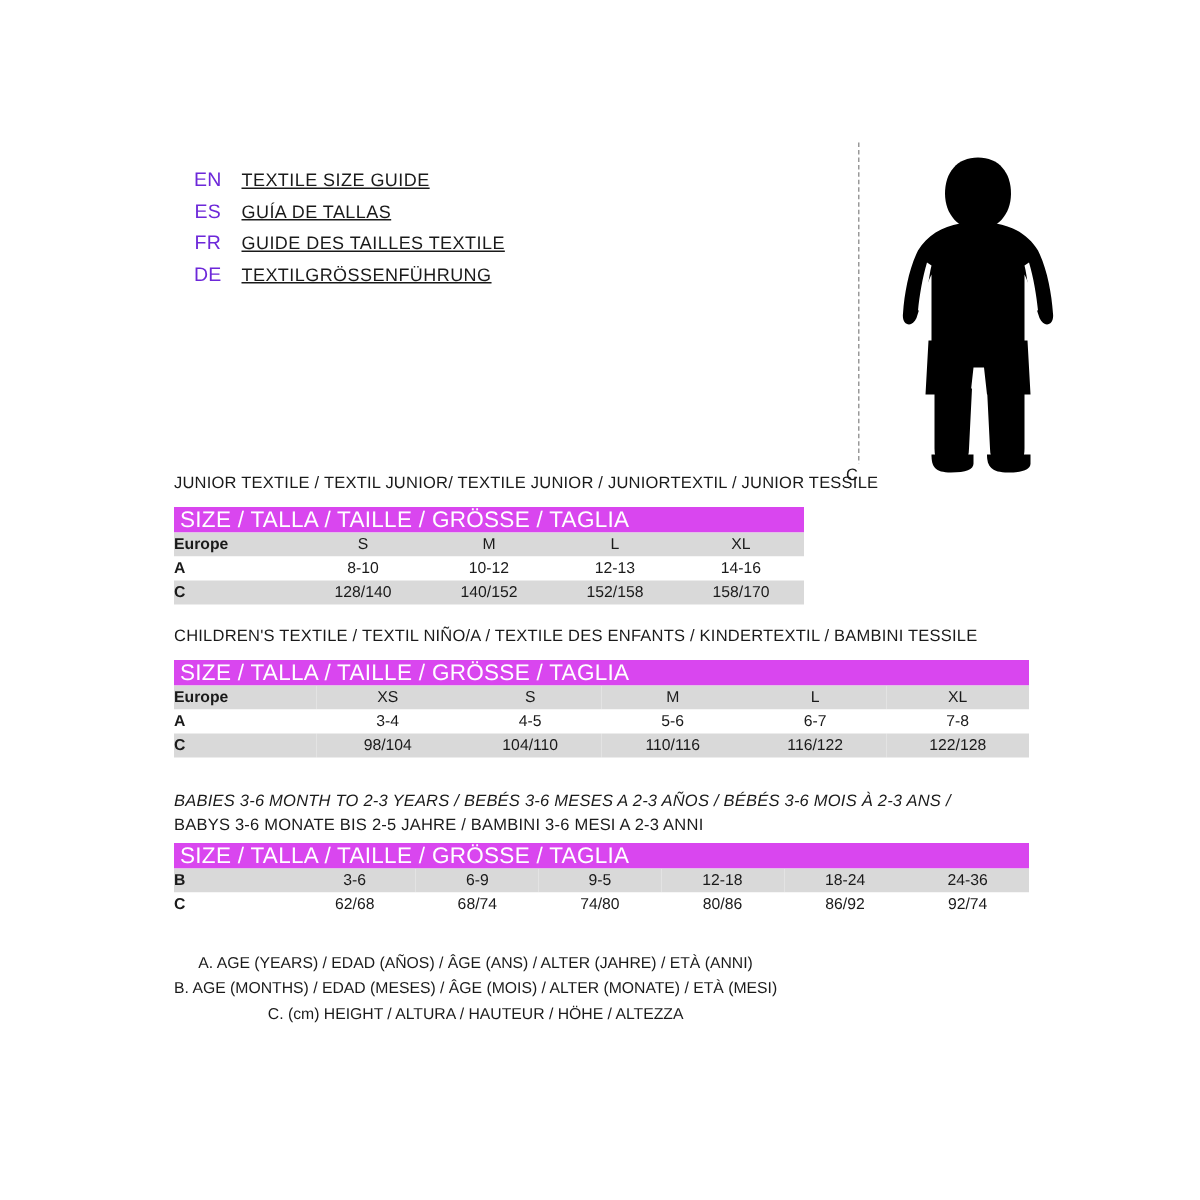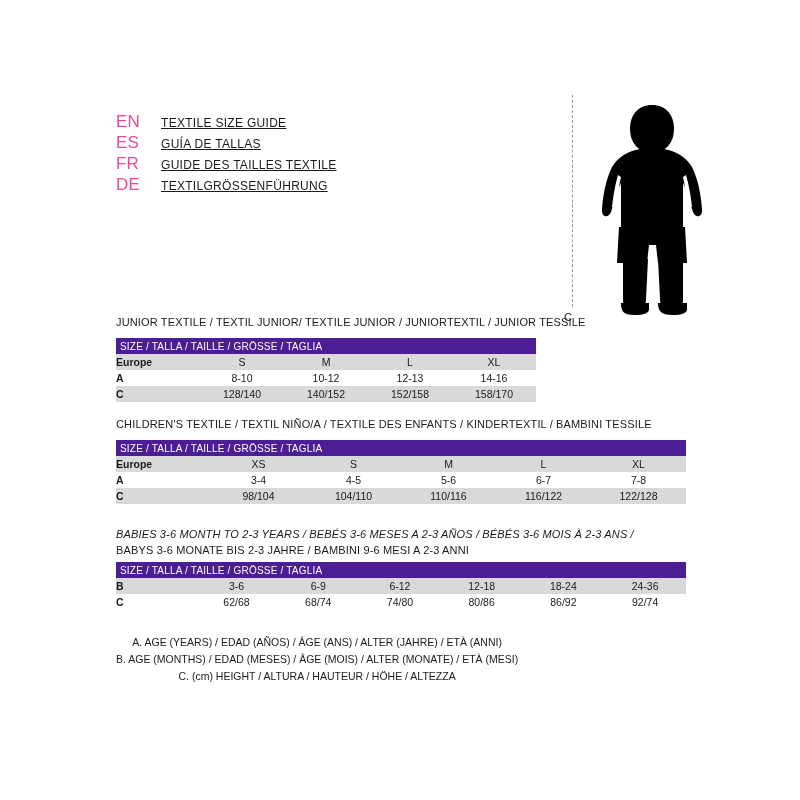--- a/index.html
+++ b/index.html
@@ -28,23 +28,24 @@
     top: 112px;
     width: 380px;
   }
   .title-row {
     display: flex;
     align-items: baseline;
     height: 21px;
   }
   .title-lang {
     width: 45px;
-    font-size: 17px;
+    font-size: 13px;
     letter-spacing: 0.2px;
-    color: #ec4899;
+    color: #6d28d9;
+    text-align: center;
   }
   .title-text {
     font-size: 12px;
     letter-spacing: 0.3px;
     color: #1a1a1a;
     text-decoration: underline;
   }
 
   
   .figure {
@@ -93,23 +94,23 @@
     border-collapse: collapse;
     font-size: 10.5px;
     color: #1a1a1a;
   }
   table.size-table td {
     padding: 0;
     height: 16px;
     vertical-align: middle;
   }
   .hdr-row td {
-    background: #4c1d95;
+    background: #d946ef;
     color: #ffffff;
-    font-size: 10px;
+    font-size: 15px;
     height: 17px;
   }
   .hdr-row td.hdr-label {
     padding-left: 4px;
     letter-spacing: 0.2px;
   }
   .shade td {
     background: #d9d9d9;
   }
   .plain td {
@@ -256,32 +257,32 @@
       <td class="cell">98/104</td>
       <td class="cell">104/110</td>
       <td class="cell">110/116</td>
       <td class="cell">116/122</td>
       <td class="cell">122/128</td>
     </tr>
   </tbody>
     </table>
 
   <div class="section-head" style="top:528px;font-style:italic;">BABIES 3-6 MONTH TO 2-3 YEARS / BEBÉS 3-6 MESES A 2-3 AÑOS / BÉBÉS 3-6 MOIS À 2-3 ANS /</div>
-  <div class="section-head" style="top:544px;">BABYS 3-6 MONATE BIS 2-3 JAHRE / BAMBINI 9-6 MESI A 2-3 ANNI</div>
+  <div class="section-head" style="top:544px;">BABYS 3-6 MONATE BIS 2-5 JAHRE / BAMBINI 3-6 MESI A 2-3 ANNI</div>
 
   <table class="size-table" style="left:116px; top:562px; width:570px;">
     <tbody>
         <tr class="hdr-row">
       <td class="hdr-label" colspan="7">SIZE / TALLA / TAILLE / GRÖSSE / TAGLIA</td>
     </tr>
     <tr class="shade">
       <td class="rowlabel" style="width:80px;">B</td>
       <td class="cell" style="width:82px;">3-6</td>
       <td class="cell" style="width:82px;">6-9</td>
-      <td class="cell" style="width:82px;">6-12</td>
+      <td class="cell" style="width:82px;">9-5</td>
       <td class="cell" style="width:82px;">12-18</td>
       <td class="cell" style="width:82px;">18-24</td>
       <td class="cell" style="width:82px;">24-36</td>
     </tr>
     <tr class="plain">
       <td class="rowlabel">C</td>
       <td class="cell">62/68</td>
       <td class="cell">68/74</td>
       <td class="cell">74/80</td>
       <td class="cell">80/86</td>

